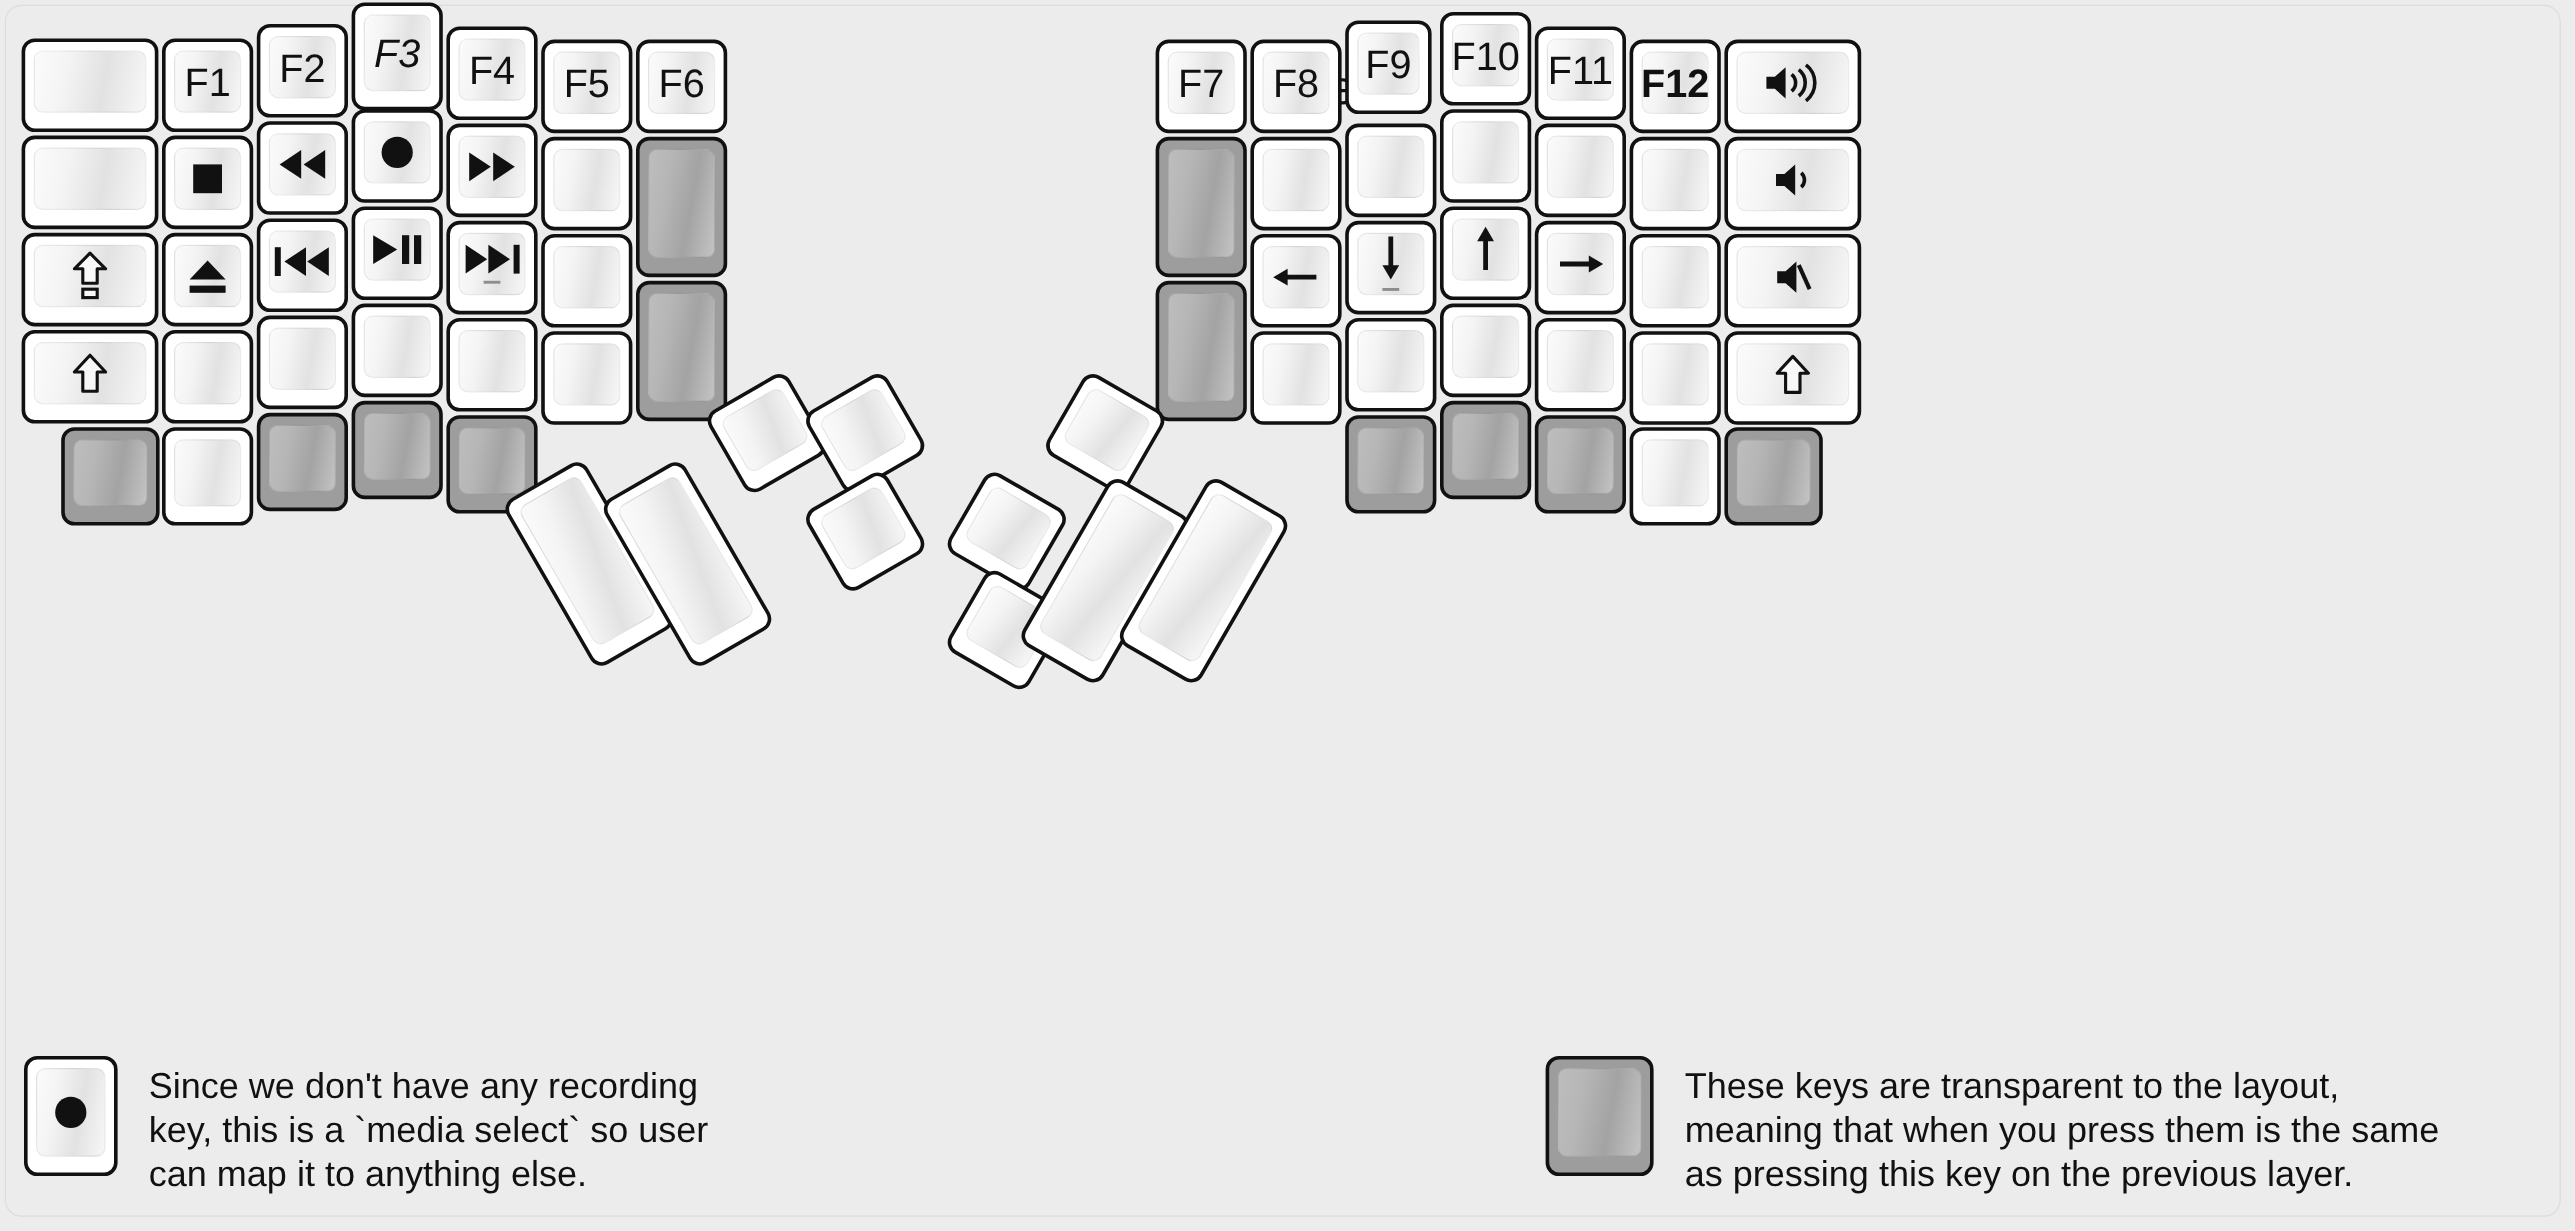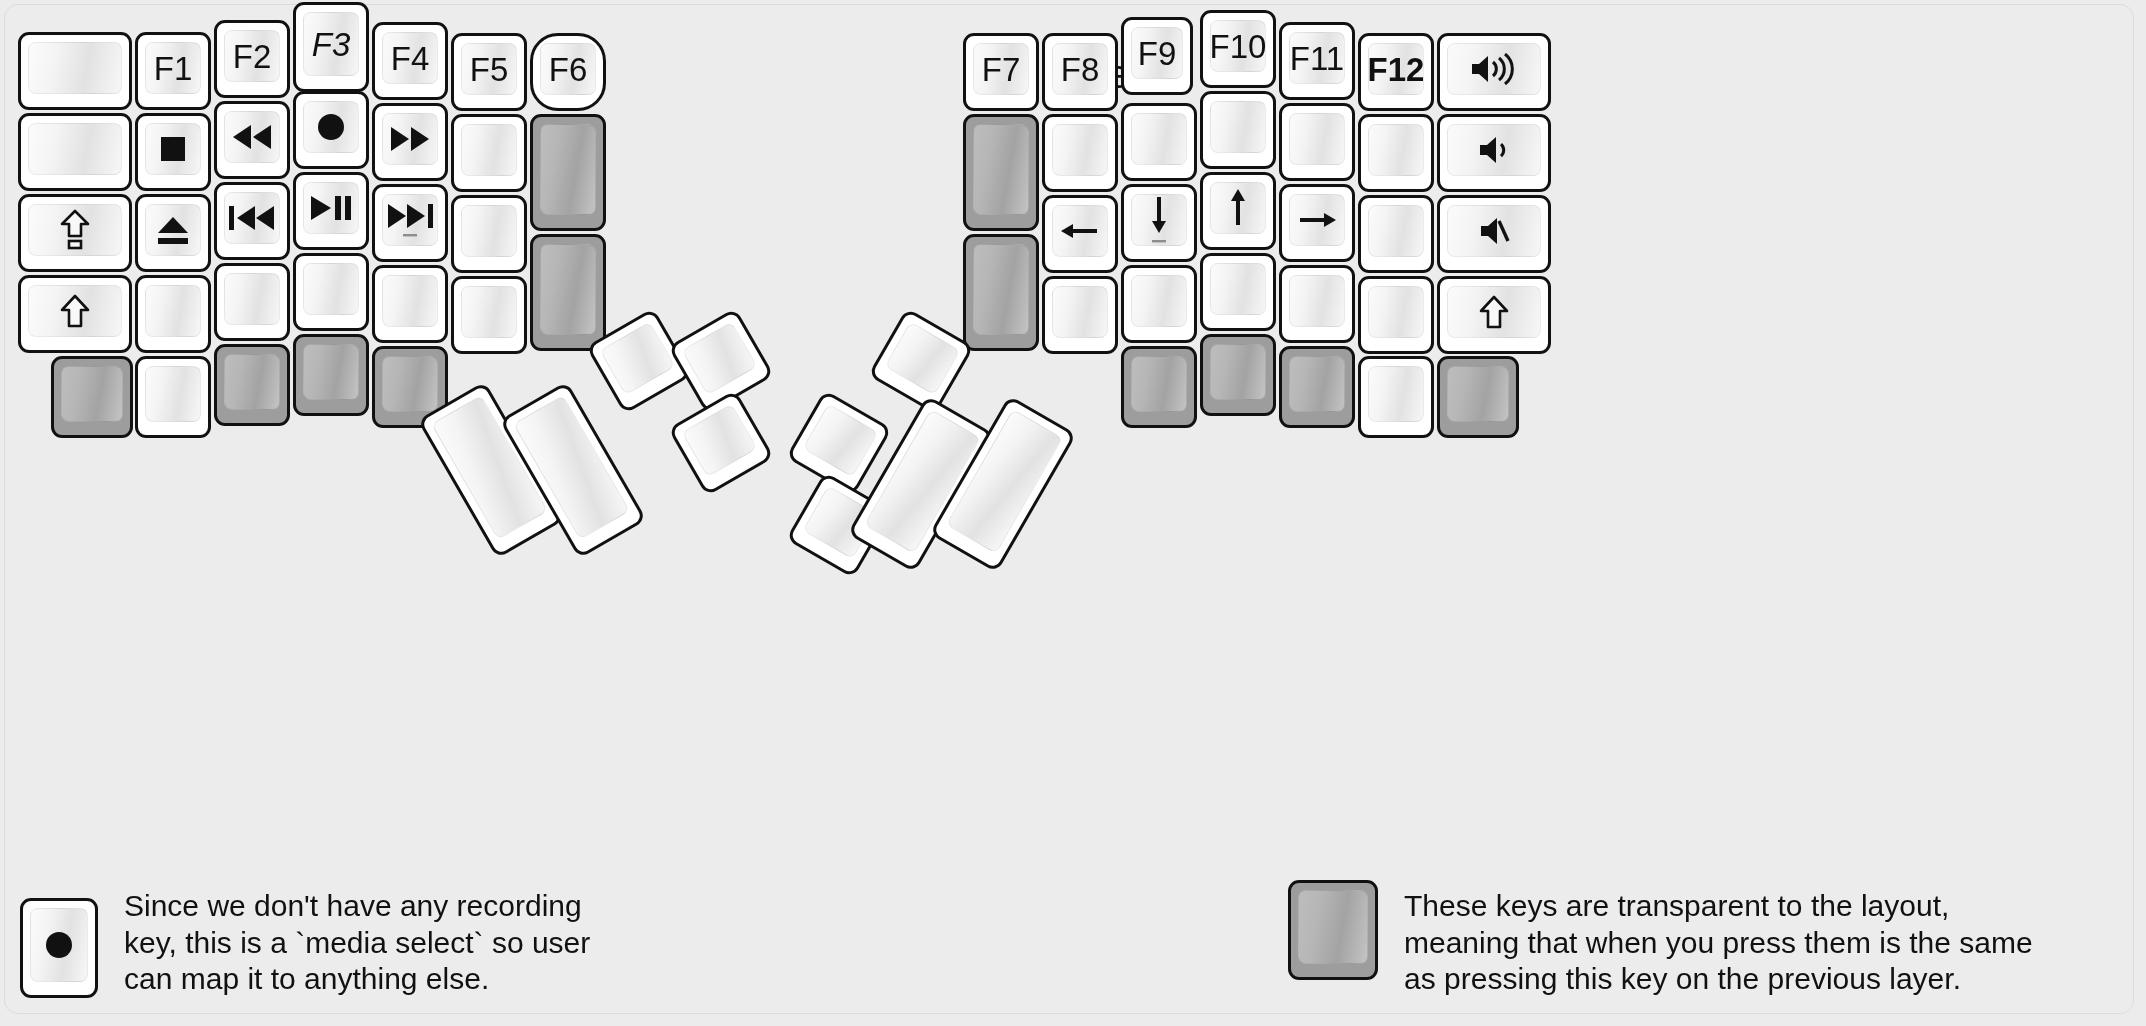--- a/index.html
+++ b/index.html
@@ -103,21 +103,21 @@
       <div class="key" style="left: 372px; top: 22px; width: 76px; height: 78px;">
         <div class="top">
           <span class="lbl">F4</span>
         </div>
       </div>
       <div class="key" style="left: 451px; top: 33px; width: 76px; height: 78px;">
         <div class="top">
           <span class="lbl">F5</span>
         </div>
       </div>
-      <div class="key" style="left: 530px; top: 33px; width: 76px; height: 78px; border-radius: 28px;">
+      <div class="key" style="left: 530px; top: 33px; width: 76px; height: 78px;">
         <div class="top">
           <span class="lbl">F6</span>
         </div>
       </div>
       <div class="key" style="left: 18px; top: 113px; width: 114px; height: 78px;">
         <div class="top"></div>
       </div>
       <div class="key" style="left: 135px; top: 113px; width: 76px; height: 78px;">
         <div class="top">
           <span class="lbl ico">
@@ -455,21 +455,21 @@
       </div>
       <div class="key" style="left: 882px; top: 404px; width: 78px; height: 160px; transform: rotate(30deg);">
         <div class="top"></div>
       </div>
       <div class="key" style="left: 964px; top: 404px; width: 78px; height: 160px; transform: rotate(30deg);">
         <div class="top"></div>
       </div>
     </div>
 
   <div class="legend" id="legend">
-      <div class="lgitem" style="left: 20px; top: 0px; align-items: flex-end;">
+      <div class="lgitem" style="left: 20px; top: 0px;">
         <div class="lgkey" style="width: 78px; height: 100px; flex: 0 0 auto;">
           <div class="top" style="display: flex; align-items: center; justify-content: center;">
             <span>
               <svg class="gl" width="34" height="34" viewBox="0 0 34 34" xmlns="http://www.w3.org/2000/svg">
                 <circle cx="17" cy="17" r="13" fill="#111"></circle>
               </svg>
             </span>
           </div>
         </div>
         <div class="lgtext" style="margin-left: 26px; margin-top: 8px;">Since we don't have any recording

